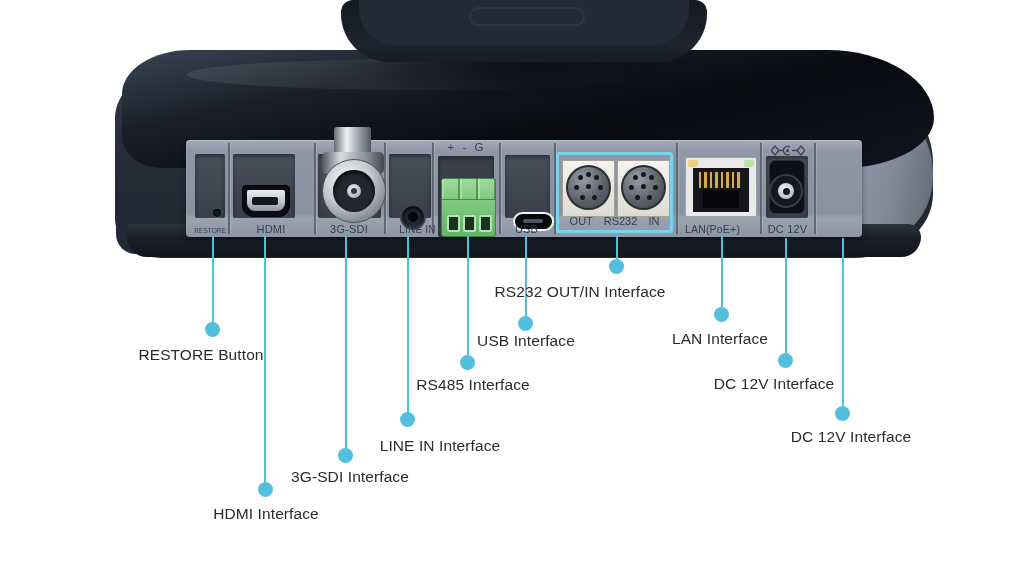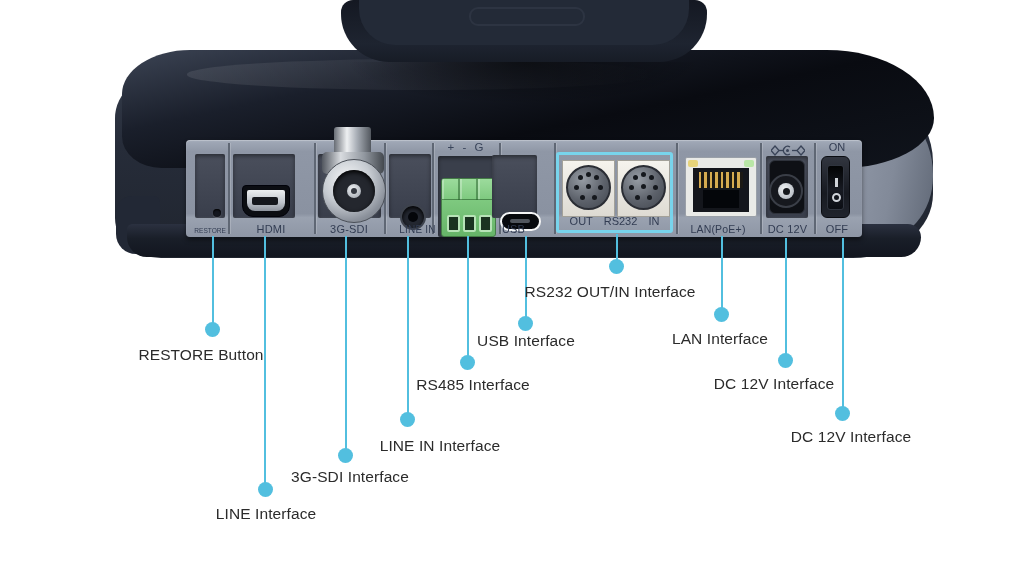--- a/index.html
+++ b/index.html
@@ -40,22 +40,22 @@
   .rear-panel{position:absolute;left:186px;top:140px;width:676px;height:97px;
     background:linear-gradient(180deg,#a2aab8 0%,#8f97a6 12%,#8a92a1 76%,#9aa2b0 80%,#8e96a5 100%);
     border-radius:4px;box-shadow:0 3px 5px rgba(0,0,0,.45), inset 0 1px 1px rgba(255,255,255,.3);}
   .dv{position:absolute;top:3px;height:91px;width:2px;background:#5f6774;
     box-shadow:1px 0 0 rgba(255,255,255,.18);}
   .dv1{left:42px}.dv2{left:128px}.dv3{left:198px}.dv4{left:246px}.dv5{left:313px}
   .dv6{left:368px}.dv7{left:490px}.dv8{left:574px}.dv9{left:628px}
 
   .module{position:absolute;top:0;height:97px;}
   .m-restore{left:5px;width:37px}.m-hdmi{left:42px;width:86px}.m-sdi{left:128px;width:70px}
-  .m-linein{left:198px;width:67px}.m-rs485{left:246px;width:67px}.m-usb{left:300px;width:55px}
-  .m-rs232{left:368px;width:124px}.m-lan{left:490px;width:84px}.m-dc{left:574px;width:55px}
+  .m-linein{left:198px;width:67px}.m-rs485{left:246px;width:67px}.m-usb{left:313px;width:55px}
+  .m-rs232{left:368px;width:124px}.m-lan{left:490px;width:73px}.m-dc{left:574px;width:55px}
   .m-power{left:628px;width:46px}
 
   .recess{position:absolute;background:linear-gradient(180deg,#4a4f5c,#393e4b);border-radius:2px;
     box-shadow:inset 0 2px 4px rgba(0,0,0,.45), inset 0 -1px 2px rgba(255,255,255,.08);}
   .plabel{position:absolute;left:0;right:0;bottom:2px;text-align:center;color:#323c52;
     letter-spacing:.2px;white-space:nowrap;}
   .toplabel{position:absolute;left:0;right:0;top:1px;text-align:center;color:#39445a;white-space:nowrap;}
 
   
   .restore-recess{left:4px;top:14px;width:30px;height:64px;}
@@ -198,21 +198,21 @@
   .co-rs485 .c-line{left:467px;top:236px;height:127px}
   .co-rs485 .c-dot{left:460px;top:355px}
   .co-rs485 .c-label{left:473px;top:376px}
 
   .co-usb .c-line{left:525px;top:236px;height:88px}
   .co-usb .c-dot{left:518px;top:316px}
   .co-usb .c-label{left:526px;top:332px}
 
   .co-rs232 .c-line{left:616px;top:234px;height:33px}
   .co-rs232 .c-dot{left:609px;top:259px}
-  .co-rs232 .c-label{left:610px;top:283px}
+  .co-rs232 .c-label{left:580px;top:283px}
 
   .co-lan .c-line{left:721px;top:236px;height:79px}
   .co-lan .c-dot{left:714px;top:307px}
   .co-lan .c-label{left:720px;top:330px}
 
   .co-dc .c-line{left:785px;top:238px;height:123px}
   .co-dc .c-dot{left:778px;top:353px}
   .co-dc .c-label{left:774px;top:375px}
 
   .co-power .c-line{left:842px;top:238px;height:176px}
@@ -356,41 +356,31 @@
         </svg>
       </div>
       <div class="recess dc-recess"></div>
       <div class="dc-square"></div>
       <div class="dc-ring">
         <div class="dc-ring-inner"></div>
       </div>
       <div class="plabel">DC 12V</div>
     </div>
 
-    <div class="module m-power">
-      <div class="toplabel">ON</div>
-      <div class="rocker-outer">
-        <div class="rocker">
-          <div class="mark-i"></div>
-          <div class="mark-o"></div>
-        </div>
-      </div>
-      <div class="plabel">OFF</div>
-    </div>
   </div>
 
   <div class="callout co-restore">
     <div class="c-line"></div>
     <div class="c-dot"></div>
     <div class="c-label">RESTORE Button</div>
   </div>
   <div class="callout co-hdmi">
     <div class="c-line"></div>
     <div class="c-dot"></div>
-    <div class="c-label">LINE Interface</div>
+    <div class="c-label">HDMI Interface</div>
   </div>
   <div class="callout co-sdi">
     <div class="c-line"></div>
     <div class="c-dot"></div>
     <div class="c-label">3G-SDI Interface</div>
   </div>
   <div class="callout co-linein">
     <div class="c-line"></div>
     <div class="c-dot"></div>
     <div class="c-label">LINE IN Interface</div>

